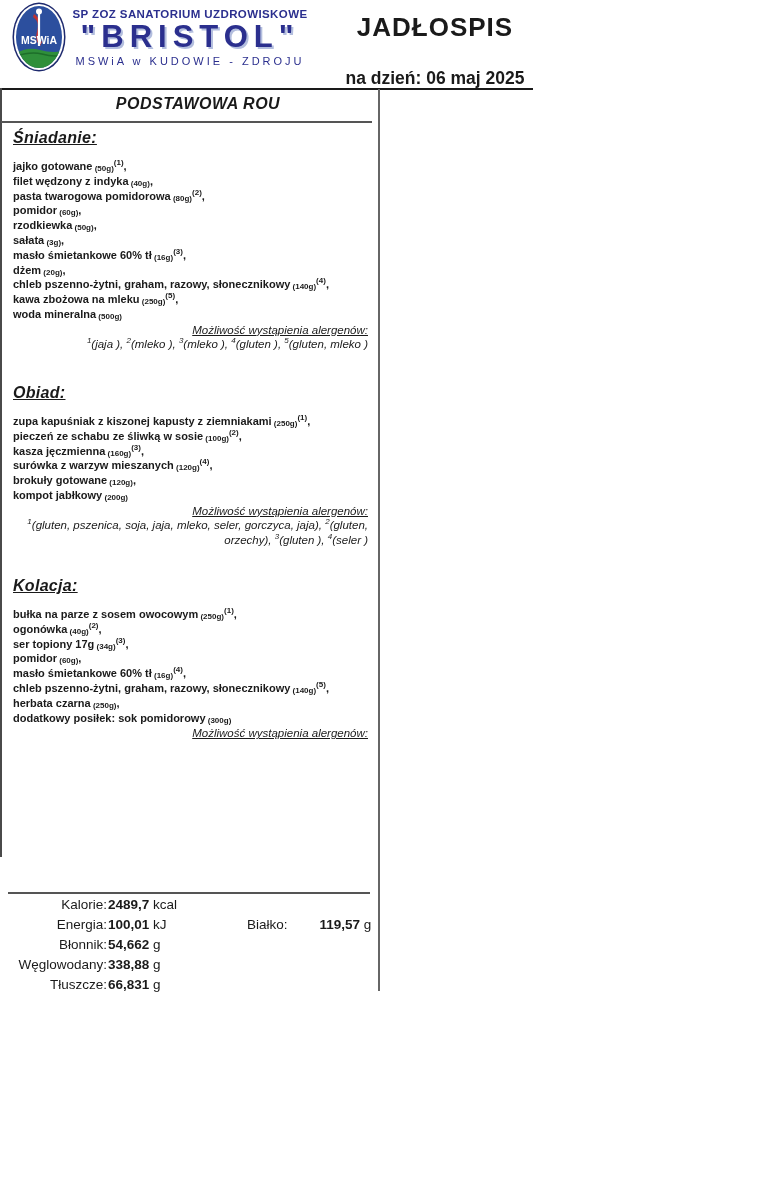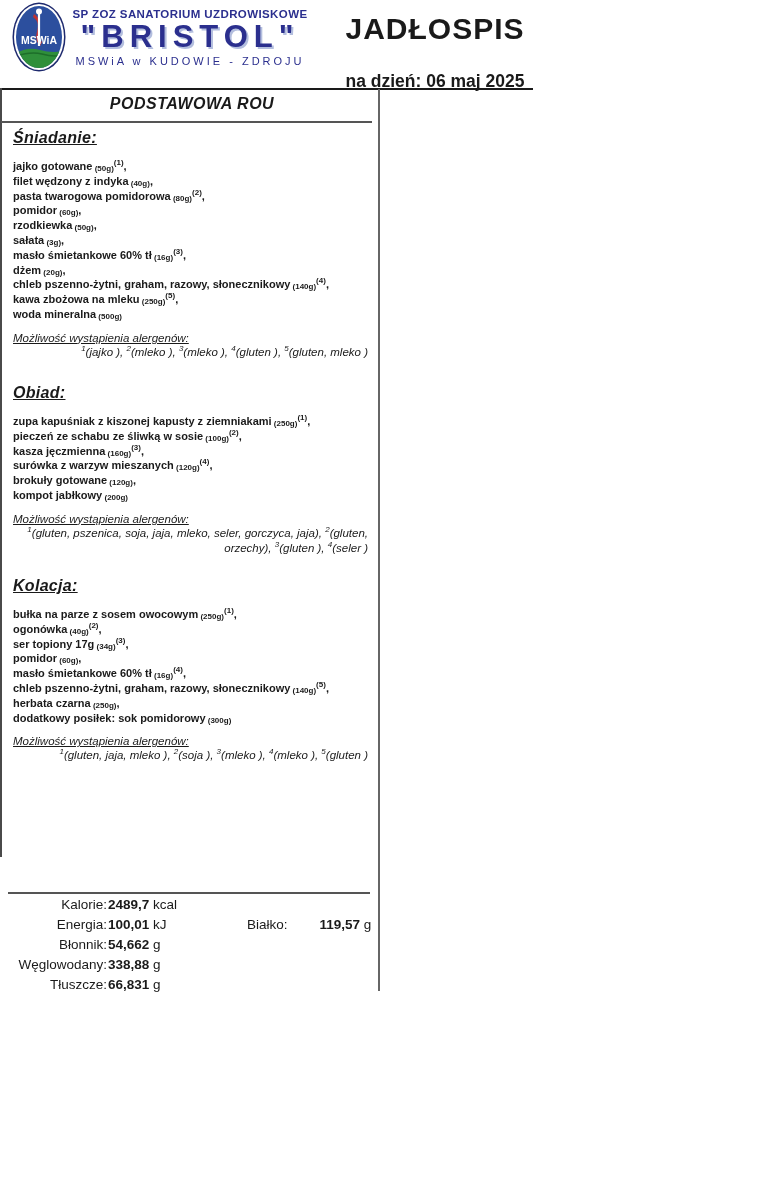--- a/index.html
+++ b/index.html
@@ -8,45 +8,45 @@
   .page { position:relative; width:766px; height:1200px; background:#ffffff; overflow:hidden; }
 
   
   .logo { position:absolute; left:12px; top:2px; width:54px; height:70px; }
   .brand-block { position:absolute; left:64px; top:8px; width:252px; text-align:center; }
   .org1 { color:#2b2f8e; font-weight:bold; font-size:11.5px; letter-spacing:0.4px; white-space:nowrap; }
   .brand { color:#2b2f8e; font-weight:bold; font-size:31px; letter-spacing:6px; white-space:nowrap;
            text-shadow:2px 2px 0 #b3bede; line-height:34px; }
   .org2 { color:#2b2f8e; font-weight:normal; font-size:11px; letter-spacing:3px; white-space:nowrap; margin-top:1px; }
   .title-block { position:absolute; left:335px; top:12px; width:200px; text-align:center; }
-  .doc-title { font-weight:bold; font-size:30px; letter-spacing:1px; }
+  .doc-title { font-weight:bold; font-size:26px; letter-spacing:1px; }
   .doc-date { font-weight:bold; font-size:17.5px; margin-top:25px; white-space:nowrap; }
 
   
   .rule { position:absolute; }
   .top-rule { left:0; top:88px; width:533px; height:2px; background:#1a1a1a; }
   .left-border { left:0; top:88px; width:2px; height:769px; background:#4a4a4a; }
   .v-divider { left:378px; top:89px; width:2px; height:902px; background:#666; }
   .title-rule { left:1px; top:121px; width:371px; height:1.5px; background:#555; }
   .nutr-rule { left:8px; top:892px; width:362px; height:1.5px; background:#555; }
 
   
-  .diet-title { position:absolute; left:6px; top:95px; width:372px; text-align:center;
+  .diet-title { position:absolute; left:12px; top:95px; width:372px; text-align:center;
                 font-weight:bold; font-style:italic; font-size:16px; letter-spacing:0.5px; }
 
   .menu-section { position:absolute; left:13px; width:357px; }
   .sec-0 { top:129px; } .sec-1 { top:384px; } .sec-2 { top:577px; }
   .sec-title { display:inline-block; font-weight:bold; font-style:italic; font-size:16px;
                text-decoration:underline; margin-bottom:13px; letter-spacing:0.3px; }
   .items { }
   .item { font-weight:bold; font-size:11px; line-height:13.8px; white-space:nowrap; }
   .pt { font-size:8px; position:relative; top:1px; }
   .sp { font-size:8px; line-height:0; }
   .allerg-head { display:block; font-style:italic; font-size:11.5px; text-decoration:underline;
-                 text-align:left; margin-top:9px; padding-right:2px; }
+                 text-align:right; margin-top:1px; padding-right:2px; }
   .allerg-list { font-style:italic; font-size:11.5px; text-align:right; line-height:15.5px;
                  margin-top:1px; padding-right:2px; padding-left:10px; }
   .asp { font-size:8px; line-height:0; }
 
   
   .nutrition { position:absolute; left:0; top:897px; width:378px; }
   .n-row { position:relative; height:20px; font-size:13.5px; }
   .n-label { position:absolute; left:0; width:107px; text-align:right; white-space:nowrap; }
   .n-val-wrap { position:absolute; left:108px; white-space:nowrap; }
   .n-val { font-weight:bold; }
@@ -107,21 +107,21 @@
           <div class="item"><span class="nm">pomidor</span><span class="pt">&nbsp;(60g)</span><span>,</span></div>
           <div class="item"><span class="nm">rzodkiewka</span><span class="pt">&nbsp;(50g)</span><span>,</span></div>
           <div class="item"><span class="nm">sałata</span><span class="pt">&nbsp;(3g)</span><span>,</span></div>
           <div class="item"><span class="nm">masło śmietankowe 60% tł</span><span class="pt">&nbsp;(16g)</span><sup class="sp">(3)</sup><span>,</span></div>
           <div class="item"><span class="nm">dżem</span><span class="pt">&nbsp;(20g)</span><span>,</span></div>
           <div class="item"><span class="nm">chleb pszenno-żytni, graham, razowy, słonecznikowy</span><span class="pt">&nbsp;(140g)</span><sup class="sp">(4)</sup><span>,</span></div>
           <div class="item"><span class="nm">kawa zbożowa na mleku</span><span class="pt">&nbsp;(250g)</span><sup class="sp">(5)</sup><span>,</span></div>
           <div class="item"><span class="nm">woda mineralna</span><span class="pt">&nbsp;(500g)</span></div>
         </div>
         <div class="allerg-head">Możliwość wystąpienia alergenów:</div>
-        <div class="allerg-list"><sup class="asp">1</sup><span class="atx">(jajko ), </span><sup class="asp">2</sup><span class="atx">(mleko ), </span><sup class="asp">3</sup><span class="atx">(mleko ), </span><sup class="asp">4</sup><span class="atx">(gluten ), </span><sup class="asp">5</sup><span class="atx">(gluten, mleko )</span></div>
+        <div class="allerg-list"><sup class="asp">1</sup><span class="atx">(jaja ), </span><sup class="asp">2</sup><span class="atx">(mleko ), </span><sup class="asp">3</sup><span class="atx">(mleko ), </span><sup class="asp">4</sup><span class="atx">(gluten ), </span><sup class="asp">5</sup><span class="atx">(gluten, mleko )</span></div>
       </section>
       <section class="menu-section sec-1">
         <div><span class="sec-title">Obiad:</span></div>
         <div class="items">
           <div class="item"><span class="nm">zupa kapuśniak z kiszonej kapusty z ziemniakami</span><span class="pt">&nbsp;(250g)</span><sup class="sp">(1)</sup><span>,</span></div>
           <div class="item"><span class="nm">pieczeń ze schabu ze śliwką w sosie</span><span class="pt">&nbsp;(100g)</span><sup class="sp">(2)</sup><span>,</span></div>
           <div class="item"><span class="nm">kasza jęczmienna</span><span class="pt">&nbsp;(160g)</span><sup class="sp">(3)</sup><span>,</span></div>
           <div class="item"><span class="nm">surówka z warzyw mieszanych</span><span class="pt">&nbsp;(120g)</span><sup class="sp">(4)</sup><span>,</span></div>
           <div class="item"><span class="nm">brokuły gotowane</span><span class="pt">&nbsp;(120g)</span><span>,</span></div>
           <div class="item"><span class="nm">kompot jabłkowy</span><span class="pt">&nbsp;(200g)</span></div>
@@ -135,21 +135,20 @@
           <div class="item"><span class="nm">bułka na parze z sosem owocowym</span><span class="pt">&nbsp;(250g)</span><sup class="sp">(1)</sup><span>,</span></div>
           <div class="item"><span class="nm">ogonówka</span><span class="pt">&nbsp;(40g)</span><sup class="sp">(2)</sup><span>,</span></div>
           <div class="item"><span class="nm">ser topiony 17g</span><span class="pt">&nbsp;(34g)</span><sup class="sp">(3)</sup><span>,</span></div>
           <div class="item"><span class="nm">pomidor</span><span class="pt">&nbsp;(60g)</span><span>,</span></div>
           <div class="item"><span class="nm">masło śmietankowe 60% tł</span><span class="pt">&nbsp;(16g)</span><sup class="sp">(4)</sup><span>,</span></div>
           <div class="item"><span class="nm">chleb pszenno-żytni, graham, razowy, słonecznikowy</span><span class="pt">&nbsp;(140g)</span><sup class="sp">(5)</sup><span>,</span></div>
           <div class="item"><span class="nm">herbata czarna</span><span class="pt">&nbsp;(250g)</span><span>,</span></div>
           <div class="item"><span class="nm">dodatkowy posiłek: sok pomidorowy</span><span class="pt">&nbsp;(300g)</span></div>
         </div>
         <div class="allerg-head">Możliwość wystąpienia alergenów:</div>
-        <div class="allerg-list"><sup class="asp">1</sup><span class="atx">(gluten, jaja, mleko ), </span><sup class="asp">2</sup><span class="atx">(soja ), </span><sup class="asp">3</sup><span class="atx">(mleko ), </span><sup class="asp">4</sup><span class="atx">(mleko ), </span><sup class="asp">5</sup><span class="atx">(gluten )</span></div>
       </section>
     </div>
 
   <div class="nutrition">
     <div id="nutrition-rows">
         <div class="n-row">
           <span class="n-label">Kalorie:</span>
           <span class="n-val-wrap"><span class="n-val">2489,7</span><span class="n-unit">&nbsp;kcal</span></span>
         </div>
         <div class="n-row">

